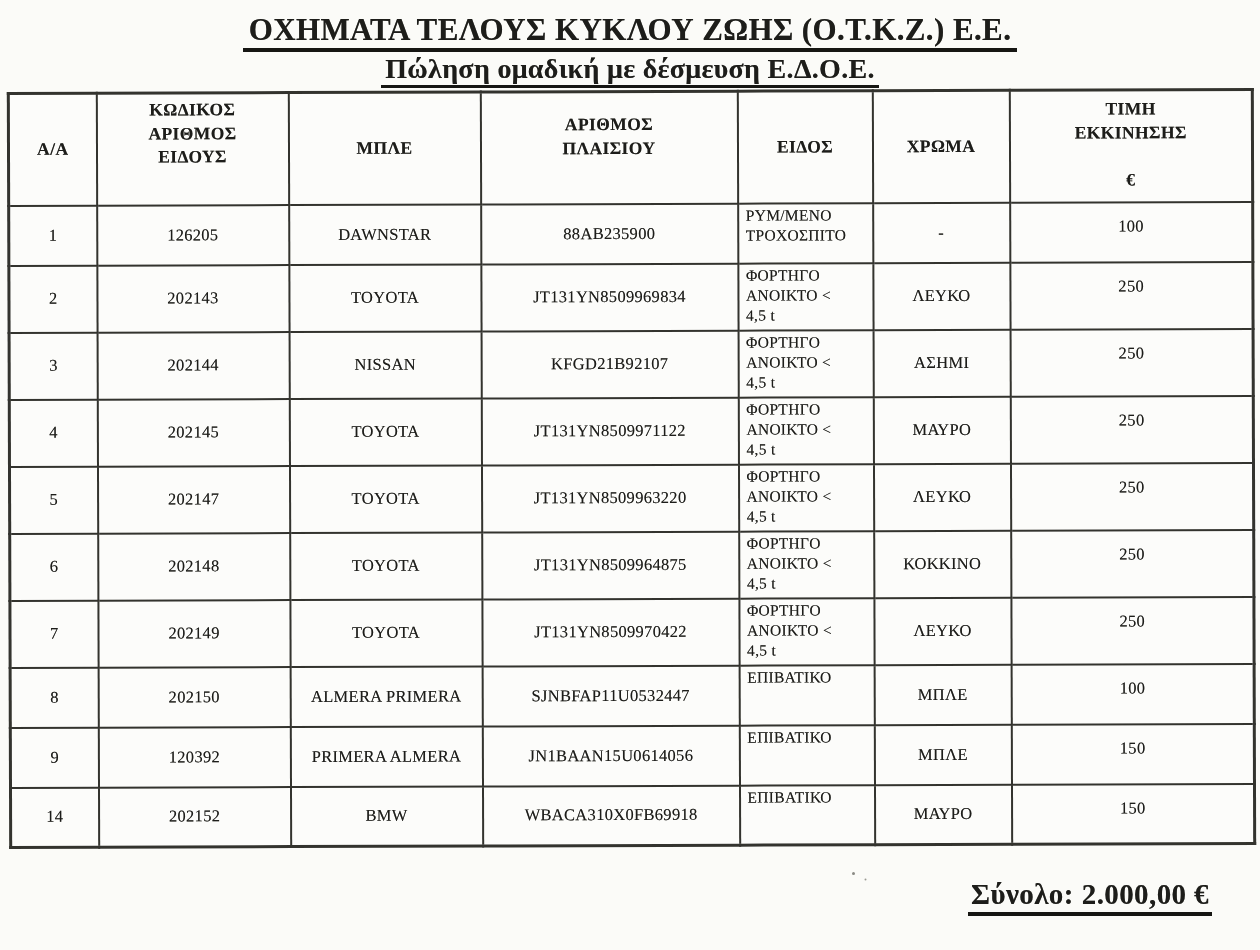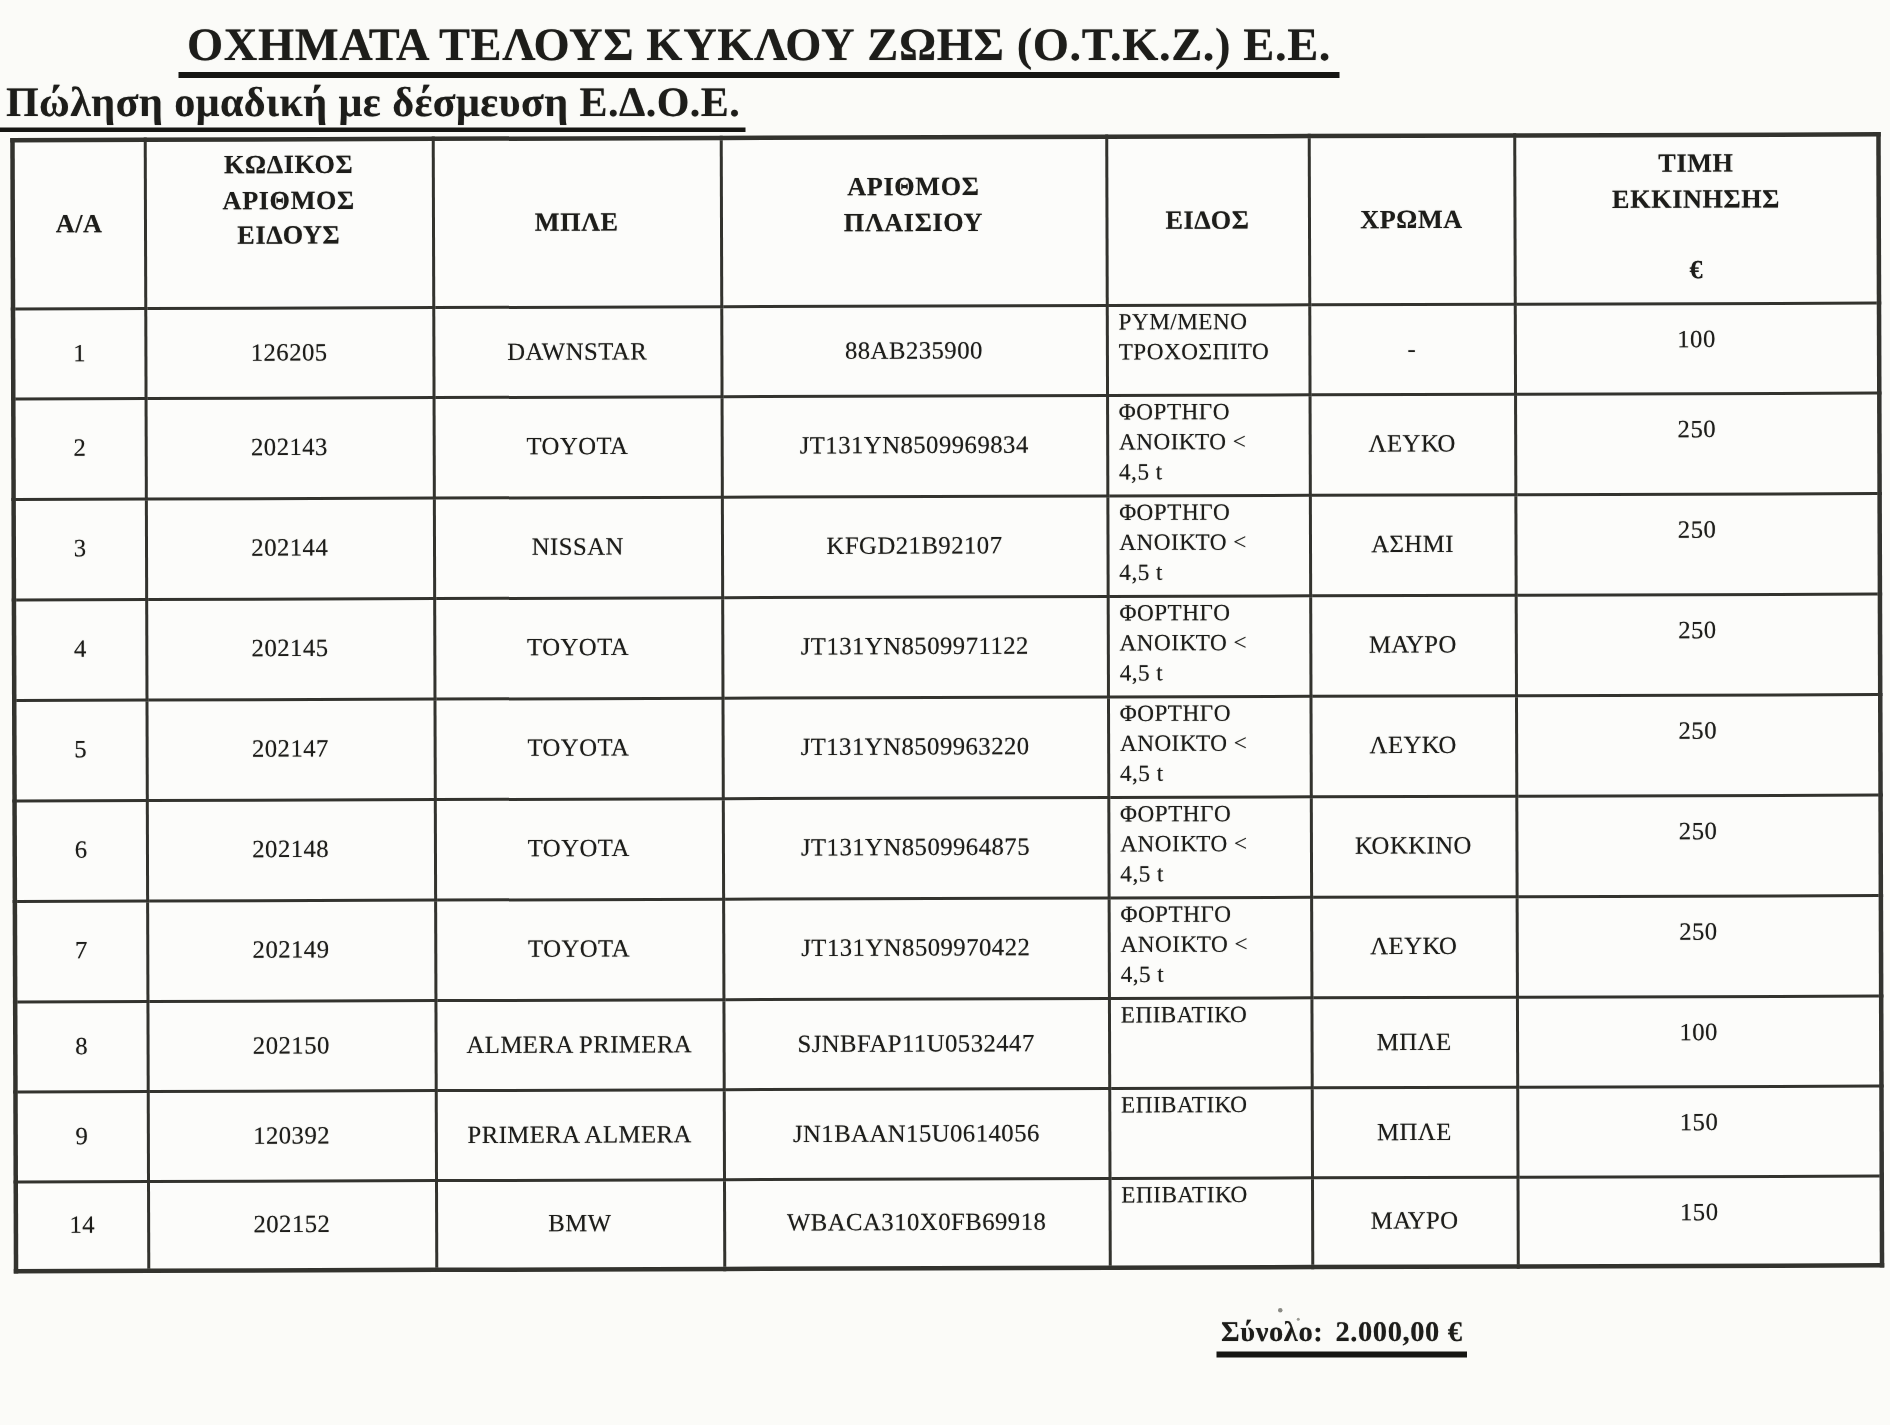--- a/index.html
+++ b/index.html
@@ -4,32 +4,32 @@
 <style>
   html,body{margin:0;padding:0;}
   body{
     width:1260px;height:950px;
     background:#fbfbf8;
     font-family:"Liberation Serif", serif;
     color:#1d1d1a;
     overflow:hidden;
   }
   .page{
-    position:relative;width:1012px;height:950px;
+    position:relative;width:1260px;height:950px;
   }
   .scan-text{ text-shadow:0 0 0.6px rgba(25,25,20,0.55); }
 
   .title-wrap{ text-align:center; padding-top:12px; }
   .doc-title{
     display:inline-block;
     font-size:31px;font-weight:bold;letter-spacing:0.4px;
     border-bottom:4px solid #161613;
     padding:0 6px 0 6px;line-height:1.15;
   }
-  .subtitle-wrap{ margin-top:2px; }
+  .subtitle-wrap{ text-align:center; margin-top:2px; }
   .doc-subtitle{
     display:inline-block;
     font-size:28px;font-weight:bold;letter-spacing:0.3px;
     border-bottom:3px solid #161613;
     padding:0 4px 1px 4px;line-height:1.1;
   }
 
   table.vehicles{
     position:absolute;left:8px;top:90px;
     width:1244px;
@@ -66,22 +66,22 @@
   thead th.col-6{ vertical-align:top; padding-top:6px; }
 
   tbody td.col-4{
     text-align:left; vertical-align:top;
     padding:1px 4px 2px 7px;
     font-size:15.5px; line-height:1.3;
   }
   tbody td.col-6{ vertical-align:top; padding-top:13px; }
 
   .summary{
-    position:absolute; top:878px; right:34px;
-    font-size:19px; font-weight:bold; letter-spacing:0.4px;
+    position:absolute; top:878px; right:48px;
+    font-size:29px; font-weight:bold; letter-spacing:0.4px;
     border-bottom:4px solid #161613;
     padding:0 3px 1px 3px;
   }
   .summary .gap{ display:inline-block; width:8px; }
 
   .scan-artifact{
     position:absolute; left:852px; top:872px;
     width:3px;height:3px;border-radius:50%;
     background:#8a8a84;
     box-shadow:12px 6px 0 -0.5px #9a9a93;

